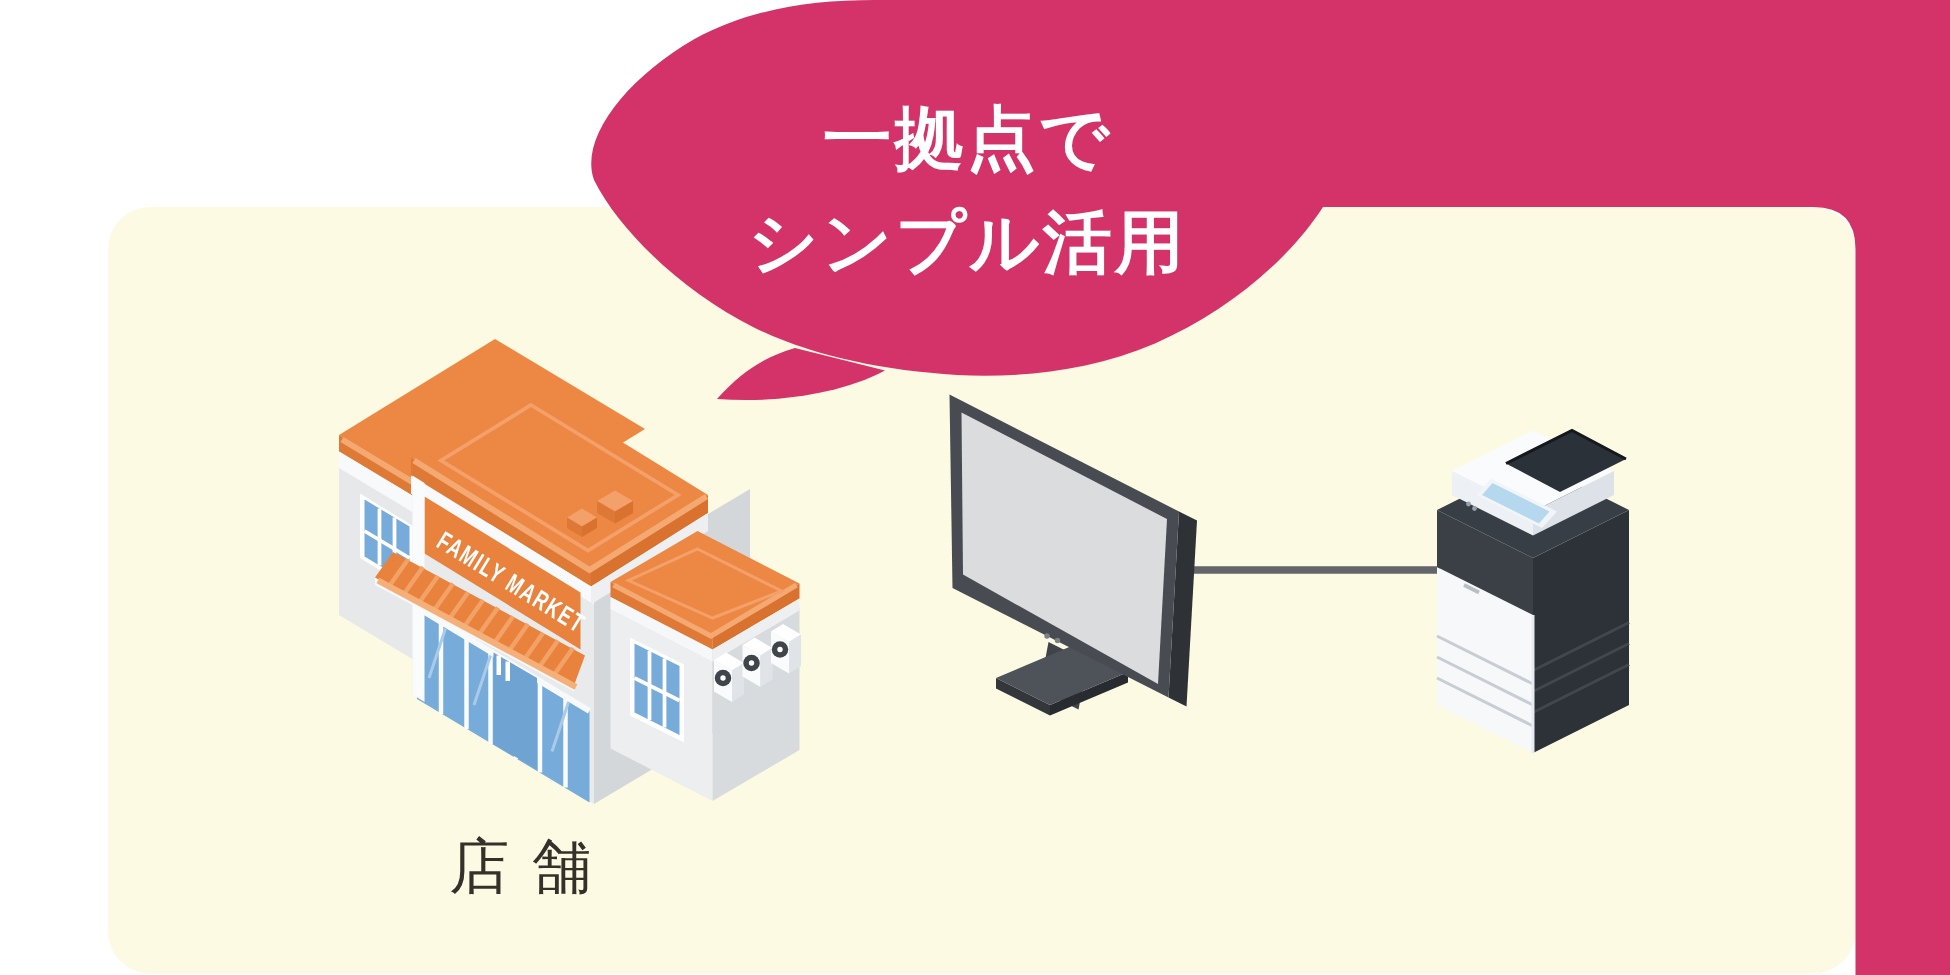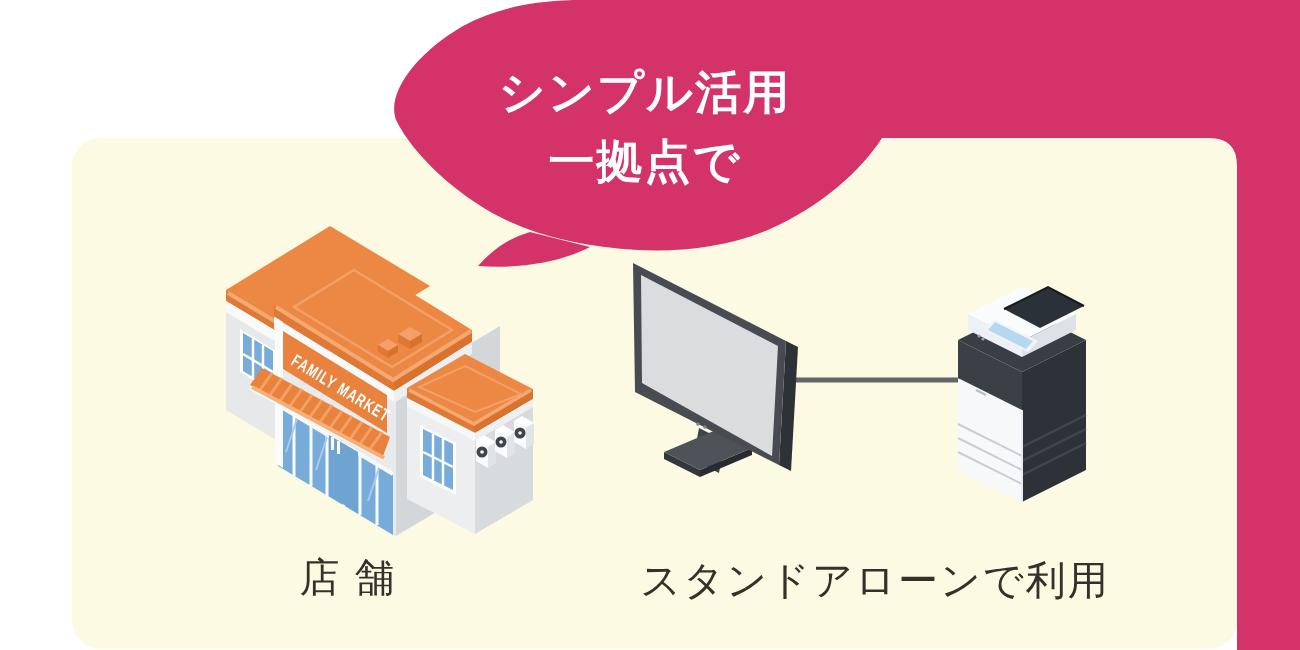--- a/index.html
+++ b/index.html
@@ -187,19 +187,18 @@
   <g>
     <path d="M 583 0 L 1300 0 L 1300 650 L 1237 650 L 1237 166 Q 1237 138 1209 138 L 882 138
              C 860 172 820 207 770 229 C 726 248 678 252 638 250
              C 588 247 540 237 502 218 C 458 196 414 156 396 120
              C 386 92 418 52 463 26 C 500 6 540 0 583 0 Z" fill="#d33368"></path>
     <path d="M 478 266 C 495 247 510 238 530 232 L 590 247 C 560 263 515 269 478 266 Z" fill="#d33368"></path>
   </g>
 </svg>
 
 <div class="bubble-text">
+  <div>一拠点で</div>
   <div>シンプル活用</div>
-  <div>一拠点で</div>
 </div>
 <div class="label label-store">店 舗</div>
-<div class="label label-standalone">スタンドアローンで利用</div>
 
 </div>
 
 </body></html>

